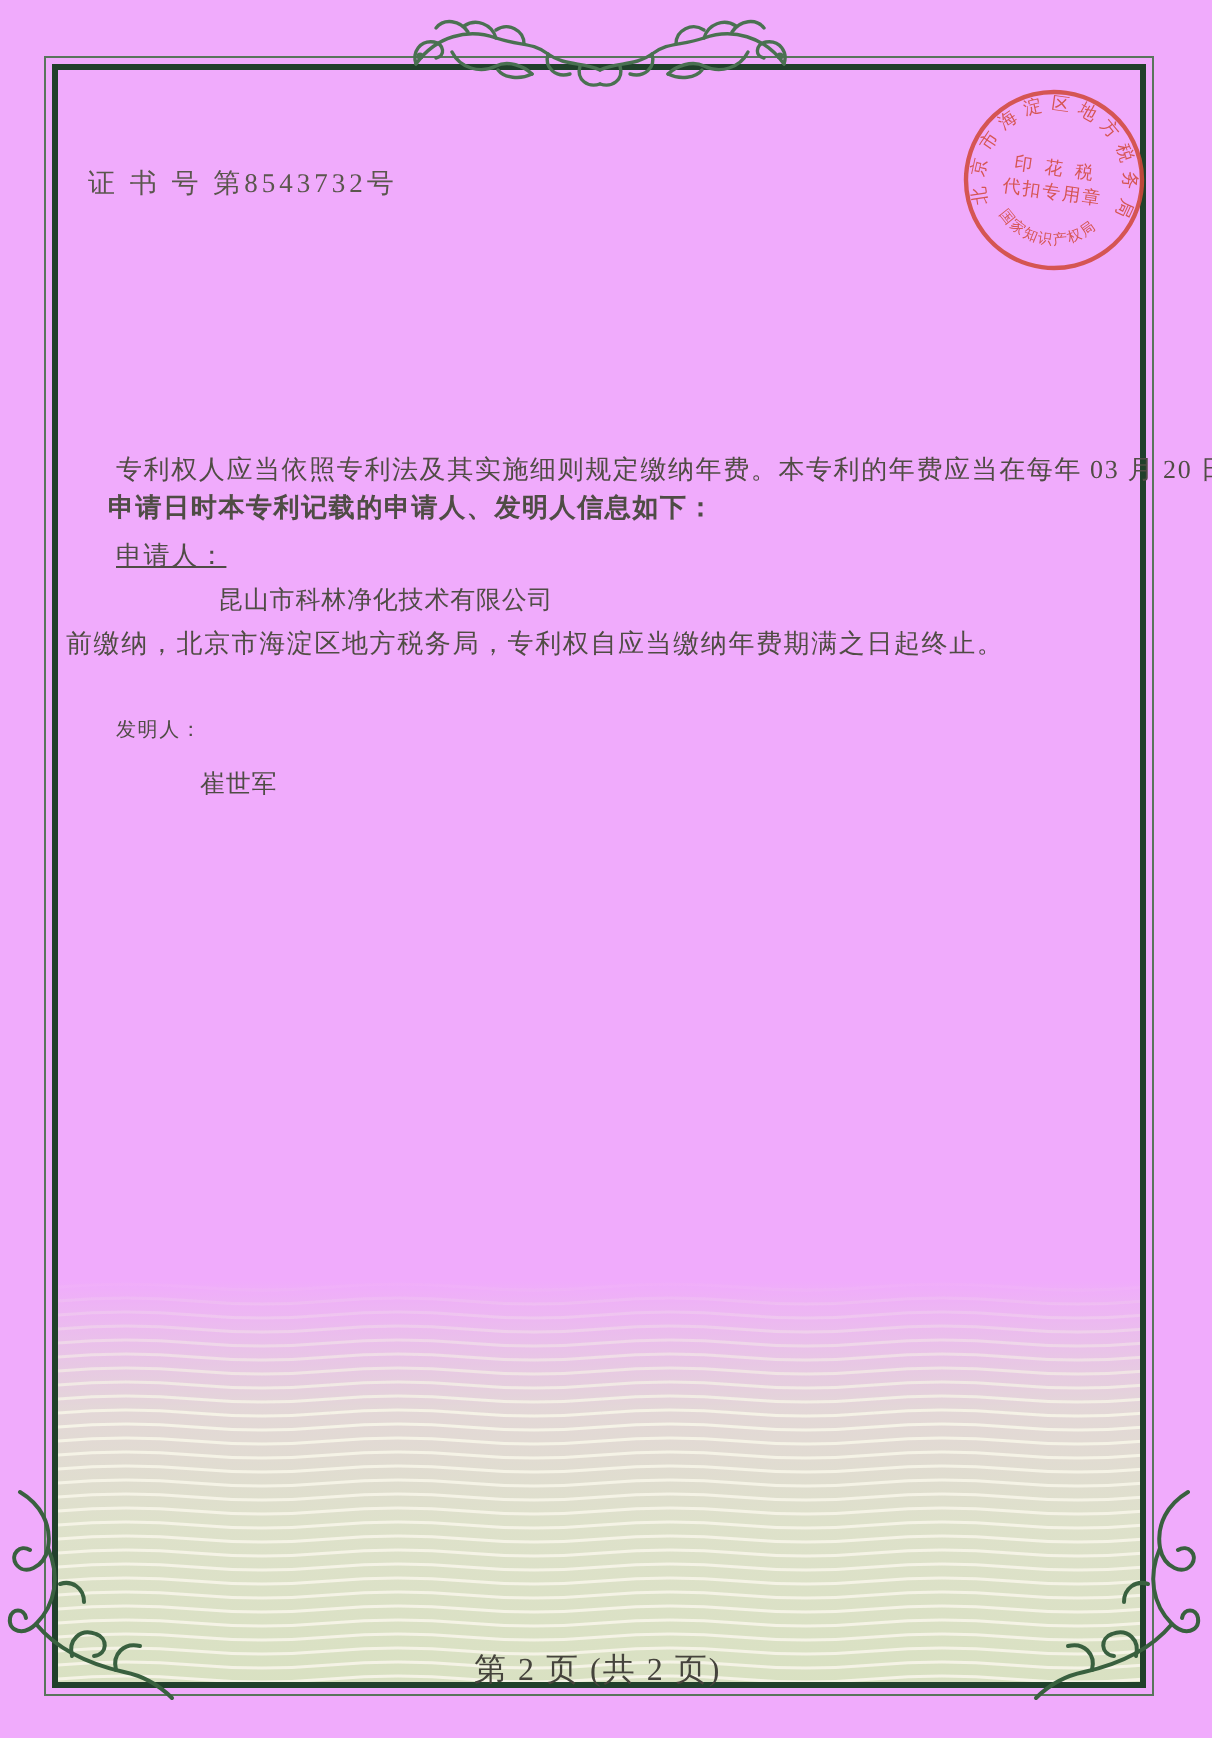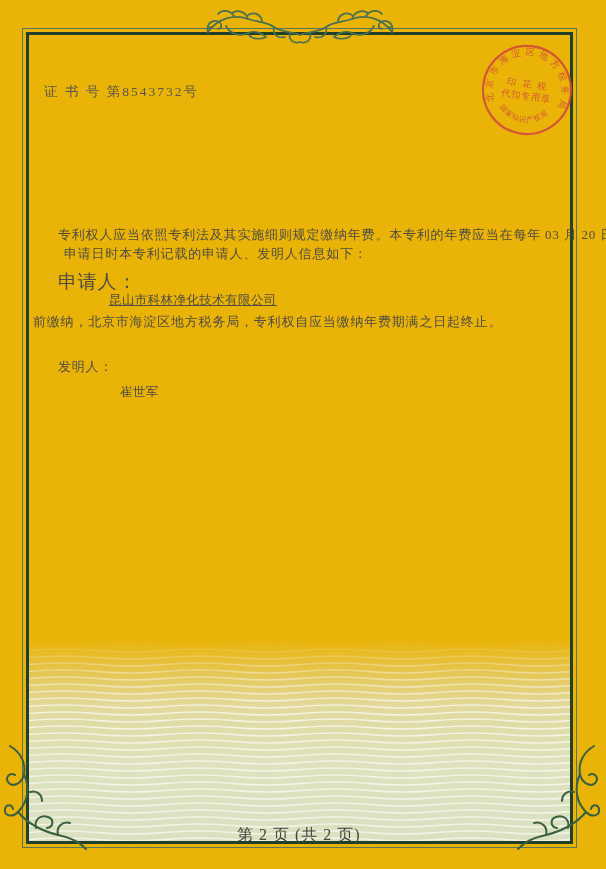--- a/index.html
+++ b/index.html
@@ -1,43 +1,43 @@
 <!DOCTYPE html>
 <html><head>
 <meta charset="utf-8">
 <style>
   html,body{margin:0;padding:0;background:#e8e6dd;}
   .page{
     position:relative;width:606px;height:869px;margin:0 auto;
-    background:#eab308;overflow:hidden;
+    background:#f0abfc;overflow:hidden;
     font-family:"Liberation Serif","DejaVu Serif",serif;
     color:#4f4c45;
   }
   
   .frame-outer{
     position:absolute;left:22px;top:28px;width:555px;height:820px;
     border:1px solid #58755c;box-sizing:border-box;
   }
   .frame-inner{
     position:absolute;left:26px;top:32px;width:547px;height:812px;
     border:3px solid #21402b;box-sizing:border-box;
   }
   .guilloche{position:absolute;left:29px;top:640px;}
   .top-ornament{position:absolute;left:204px;top:6px;}
   .flourish-left{position:absolute;left:0px;top:744px;}
   .flourish-right{position:absolute;right:2px;top:744px;transform:scaleX(-1);}
   .txt{position:absolute;white-space:pre;}
   .cert-no{left:44px;top:83px;font-size:13.5px;letter-spacing:2px;color:#5a564d;}
   .body-block{left:33px;top:162px;width:540px;font-size:13px;letter-spacing:0.8px;line-height:29px;color:#504c44;}
   .body-line1{text-indent:25px;}
-  .info-intro{left:64px;top:245px;font-size:13px;letter-spacing:0.8px;}
-  .applicant-label{left:58px;top:269px;font-size:19px;letter-spacing:0.8px;}
-  .applicant-name{left:109px;top:292px;font-size:12.5px;letter-spacing:0.4px;text-decoration:underline;}
-  .inventor-label{left:58px;top:358px;font-size:13px;letter-spacing:0.8px;}
-  .inventor-name{left:120px;top:384px;font-size:12.5px;letter-spacing:0.4px;}
+  .info-intro{left:54px;top:245px;font-size:13px;letter-spacing:0.8px;font-weight:bold;}
+  .applicant-label{left:58px;top:269px;font-size:13px;letter-spacing:0.8px;text-decoration:underline;}
+  .applicant-name{left:109px;top:292px;font-size:12.5px;letter-spacing:0.4px;}
+  .inventor-label{left:58px;top:358px;font-size:10px;letter-spacing:0.8px;}
+  .inventor-name{left:100px;top:384px;font-size:12.5px;letter-spacing:0.4px;}
   .page-footer{left:237px;top:825px;font-size:16px;letter-spacing:1px;color:#45433c;}
   .stamp{
     position:absolute;left:477px;top:40px;width:100px;height:100px;
     transform:rotate(8deg);opacity:0.88;
   }
   svg{display:block;}
 </style>
 </head>
 <body>
 

